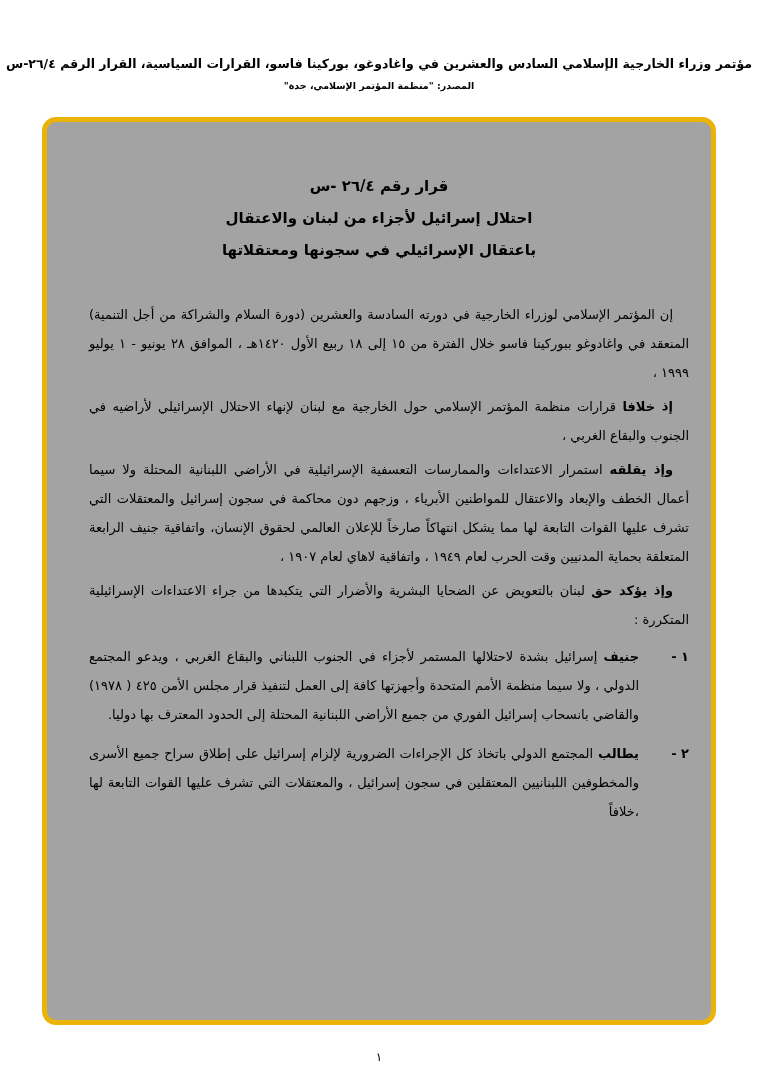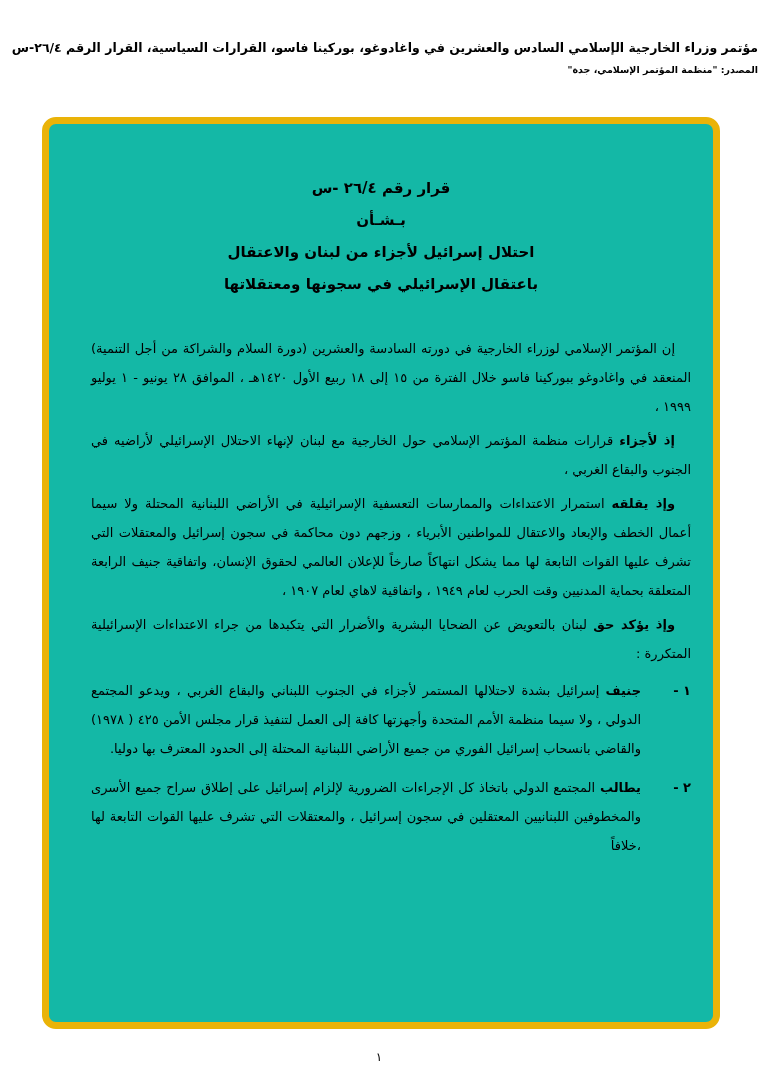--- a/index.html
+++ b/index.html
@@ -7,42 +7,43 @@
     position: relative;
     width: 758px;
     height: 1078px;
     background: #ffffff;
     font-family: "DejaVu Sans", sans-serif;
     color: #000000;
     overflow: hidden;
   }
   .header {
     direction: rtl;
-    text-align: right;
+    text-align: center;
     padding-top: 40px;
+    margin-top: 16px;
   }
   .header-line1 {
     font-size: 12.5px;
     font-weight: bold;
     letter-spacing: 0.2px;
   }
   .header-line2 {
     font-size: 9.5px;
     font-weight: bold;
     margin-top: 9px;
   }
   .green-box {
     position: absolute;
     left: 42px;
     top: 117px;
     width: 664px;
     height: 898px;
-    border: 7px solid #eab308;
+    border: 5px solid #eab308;
     border-radius: 14px;
-    background: #14b8a6;
+    background: #a3a3a3;
   }
   .title-block {
     direction: rtl;
     text-align: center;
     margin-top: 48px;
     font-weight: bold;
     font-size: 15px;
     line-height: 32px;
   }
   .body-text {
@@ -93,30 +94,29 @@
 
   <div class="header">
     <div class="header-line1">مؤتمر وزراء الخارجية الإسلامي السادس والعشرين في واغادوغو، بوركينا فاسو، القرارات السياسية، القرار الرقم ٢٦/٤-س</div>
     <div class="header-line2">المصدر:  "منظمة المؤتمر الإسلامي، جدة"</div>
   </div>
 
   <div class="green-box">
 
     <div class="title-block">
       <div>قرار رقم ٢٦/٤ -س</div>
-      <div>بـشـأن</div>
       <div>احتلال إسرائيل لأجزاء من لبنان والاعتقال</div>
       <div>باعتقال الإسرائيلي في سجونها ومعتقلاتها</div>
     </div>
 
     <div class="body-text">
 
       <p class="para"><b></b><span>إن المؤتمر الإسلامي لوزراء الخارجية في دورته السادسة والعشرين (دورة السلام والشراكة من أجل التنمية) المنعقد في واغادوغو ببوركينا فاسو خلال الفترة من ١٥ إلى ١٨ ربيع الأول ١٤٢٠هـ ، الموافق ٢٨ يونيو - ١ يوليو ١٩٩٩ ،</span></p>
 
-      <p class="para"><b>إذ لأجزاء</b><span> قرارات منظمة المؤتمر الإسلامي حول الخارجية مع لبنان لإنهاء الاحتلال الإسرائيلي لأراضيه في الجنوب والبقاع الغربي ،</span></p>
+      <p class="para"><b>إذ خلافا</b><span> قرارات منظمة المؤتمر الإسلامي حول الخارجية مع لبنان لإنهاء الاحتلال الإسرائيلي لأراضيه في الجنوب والبقاع الغربي ،</span></p>
 
 
 
       <p class="para"><b>وإذ يقلقه</b><span> استمرار الاعتداءات والممارسات التعسفية الإسرائيلية في الأراضي اللبنانية المحتلة ولا سيما أعمال الخطف والإبعاد والاعتقال للمواطنين الأبرياء ، وزجهم دون محاكمة في سجون إسرائيل والمعتقلات التي تشرف عليها القوات التابعة لها مما يشكل انتهاكاً صارخاً للإعلان العالمي لحقوق الإنسان، واتفاقية جنيف الرابعة المتعلقة بحماية المدنيين وقت الحرب لعام ١٩٤٩ ، واتفاقية لاهاي لعام ١٩٠٧ ،</span></p>
 
       <p class="para"><b>وإذ يؤكد حق</b><span> لبنان بالتعويض عن الضحايا البشرية والأضرار التي يتكبدها من جراء الاعتداءات الإسرائيلية المتكررة :</span></p>
 
       <div class="items">
 
         <div class="item">

